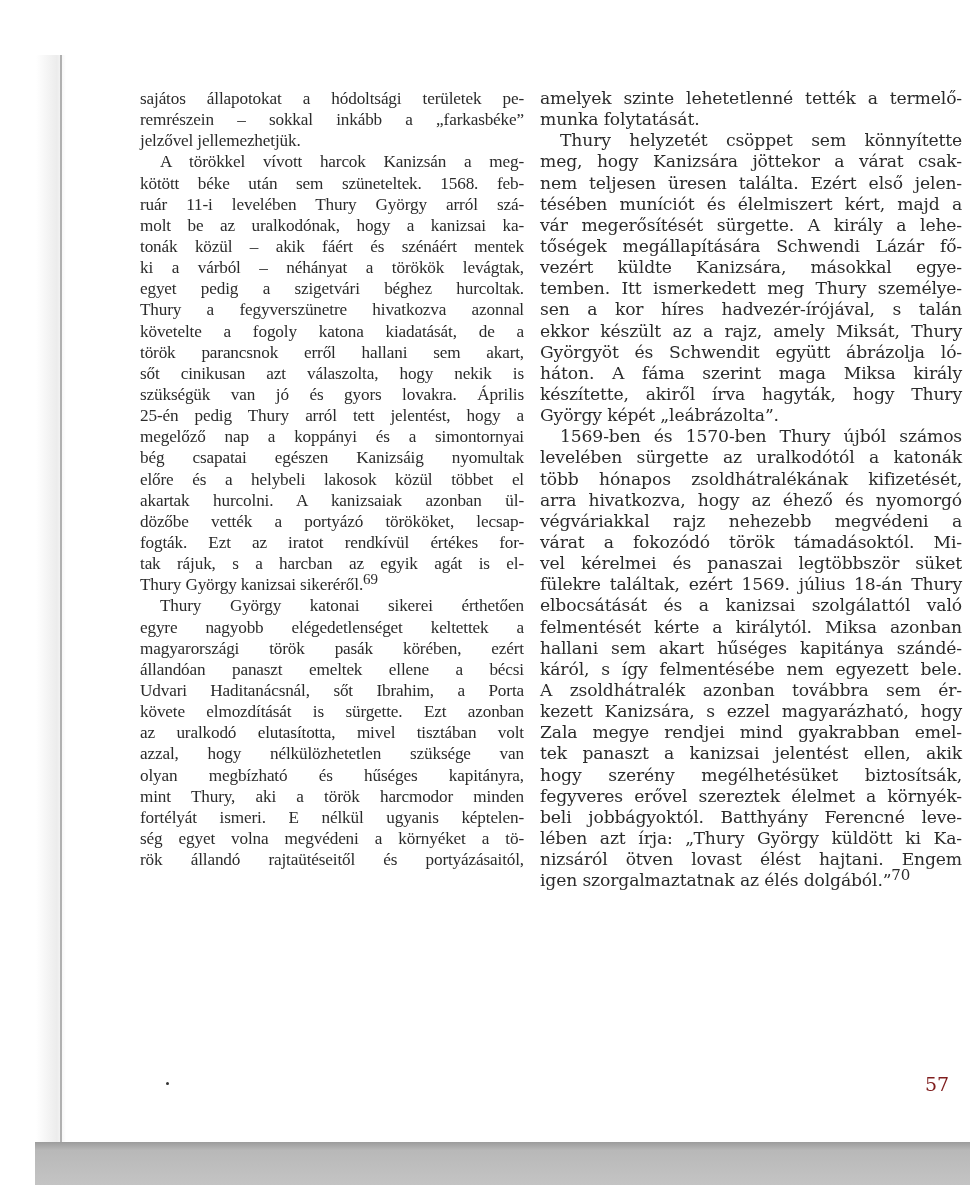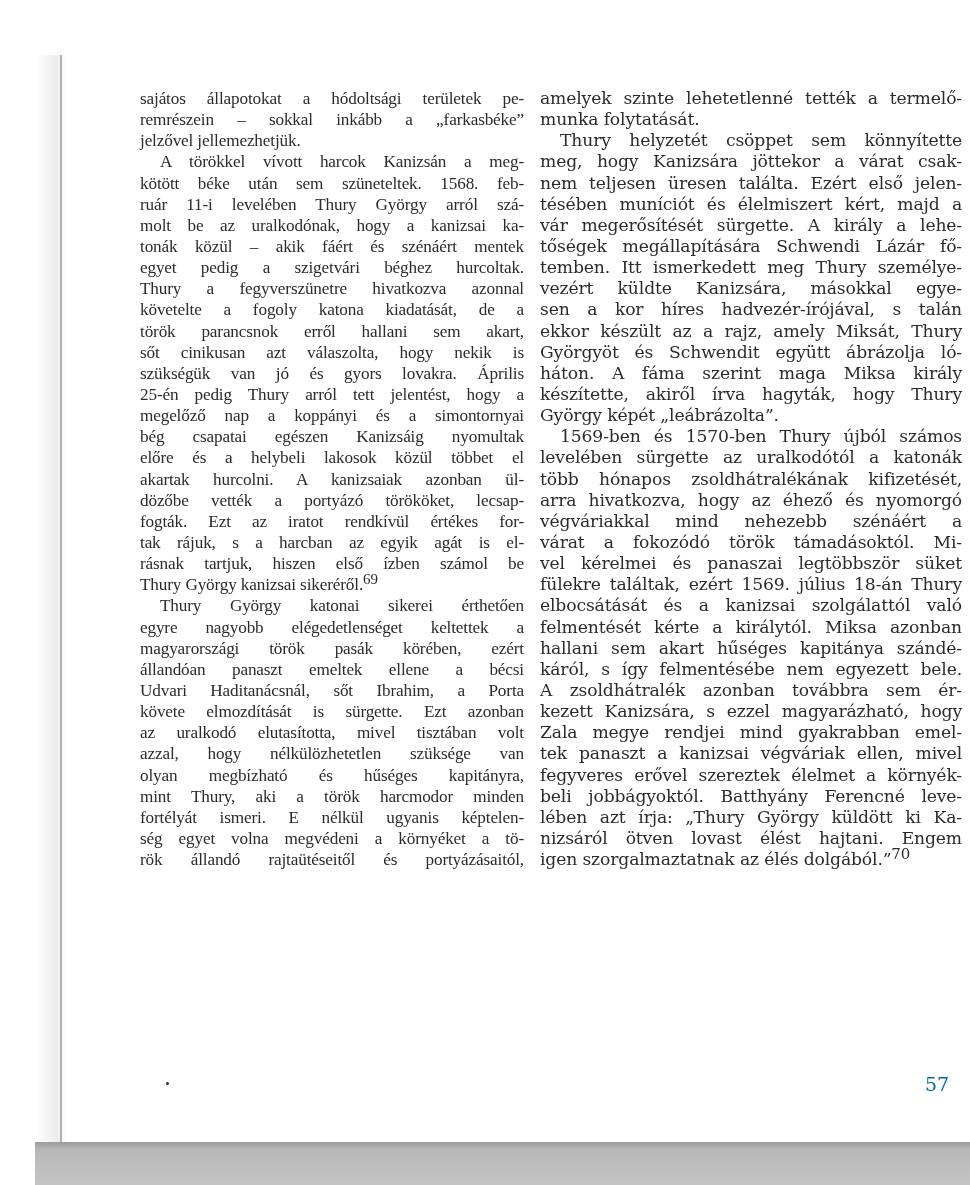--- a/index.html
+++ b/index.html
@@ -26,21 +26,21 @@
   .col-right { left: 540px; width: 422px; }
   .line {
     display: block; white-space: nowrap; text-align: justify;
     text-align-last: justify; height: 21.15px;
   }
   .line.last { text-align-last: left; }
   .line.indent { padding-left: 20px; }
   sup.fn { font-size: 15px; vertical-align: 6px; line-height: 0; }
   .page-number {
     position: absolute; left: 925px; top: 1073px;
-    font-size: 19px; color: #0369a1;
+    font-size: 19px; color: #7f1d1d;
   }
   .speck {
     position: absolute; left: 166px; top: 1082px; width: 3px; height: 3px;
     border-radius: 50%; background: #333;
   }
   .bottom-band {
     position: absolute; left: 35px; right: 0; top: 1142px; bottom: 0;
     background: linear-gradient(to bottom, #9c9c9c 0px, #b8b8b8 8px, #c4c4c4 100%);
   }
 </style>
@@ -52,35 +52,35 @@
 
 <div class="column col-left" id="col-left">
     <span class="line"><span>sajátos állapotokat a hódoltsági területek pe-</span></span>
     <span class="line"><span>remrészein – sokkal inkább a „farkasbéke”</span></span>
     <span class="line last"><span>jelzővel jellemezhetjük.</span></span>
     <span class="line indent"><span>A törökkel vívott harcok Kanizsán a meg-</span></span>
     <span class="line"><span>kötött béke után sem szüneteltek. 1568. feb-</span></span>
     <span class="line"><span>ruár 11-i levelében Thury György arról szá-</span></span>
     <span class="line"><span>molt be az uralkodónak, hogy a kanizsai ka-</span></span>
     <span class="line"><span>tonák közül – akik fáért és szénáért mentek</span></span>
+    <span class="line"><span>ki a várból – néhányat a törökök levágtak,</span></span>
     <span class="line"><span>egyet pedig a szigetvári béghez hurcoltak.</span></span>
     <span class="line"><span>Thury a fegyverszünetre hivatkozva azonnal</span></span>
     <span class="line"><span>követelte a fogoly katona kiadatását, de a</span></span>
     <span class="line"><span>török parancsnok erről hallani sem akart,</span></span>
     <span class="line"><span>sőt cinikusan azt válaszolta, hogy nekik is</span></span>
     <span class="line"><span>szükségük van jó és gyors lovakra. Április</span></span>
     <span class="line"><span>25-én pedig Thury arról tett jelentést, hogy a</span></span>
     <span class="line"><span>megelőző nap a koppányi és a simontornyai</span></span>
     <span class="line"><span>bég csapatai egészen Kanizsáig nyomultak</span></span>
     <span class="line"><span>előre és a helybeli lakosok közül többet el</span></span>
     <span class="line"><span>akartak hurcolni. A kanizsaiak azonban ül-</span></span>
     <span class="line"><span>dözőbe vették a portyázó törököket, lecsap-</span></span>
     <span class="line"><span>fogták. Ezt az iratot rendkívül értékes for-</span></span>
     <span class="line"><span>tak rájuk, s a harcban az egyik agát is el-</span></span>
-    <span class="line"><span>rásnak tartjuk, hiszen első ízben számol be</span></span>
     <span class="line last"><span>Thury György kanizsai sikeréről.</span><sup class="fn">69</sup></span>
     <span class="line indent"><span>Thury György katonai sikerei érthetően</span></span>
     <span class="line"><span>egyre nagyobb elégedetlenséget keltettek a</span></span>
     <span class="line"><span>magyarországi török pasák körében, ezért</span></span>
     <span class="line"><span>állandóan panaszt emeltek ellene a bécsi</span></span>
     <span class="line"><span>Udvari Haditanácsnál, sőt Ibrahim, a Porta</span></span>
     <span class="line"><span>követe elmozdítását is sürgette. Ezt azonban</span></span>
     <span class="line"><span>az uralkodó elutasította, mivel tisztában volt</span></span>
     <span class="line"><span>azzal, hogy nélkülözhetetlen szüksége van</span></span>
     <span class="line"><span>olyan megbízható és hűséges kapitányra,</span></span>
@@ -91,44 +91,45 @@
   </div>
 <div class="column col-right" id="col-right">
     <span class="line"><span>amelyek szinte lehetetlenné tették a termelő-</span></span>
     <span class="line last"><span>munka folytatását.</span></span>
     <span class="line indent"><span>Thury helyzetét csöppet sem könnyítette</span></span>
     <span class="line"><span>meg, hogy Kanizsára jöttekor a várat csak-</span></span>
     <span class="line"><span>nem teljesen üresen találta. Ezért első jelen-</span></span>
     <span class="line"><span>tésében muníciót és élelmiszert kért, majd a</span></span>
     <span class="line"><span>vár megerősítését sürgette. A király a lehe-</span></span>
     <span class="line"><span>tőségek megállapítására Schwendi Lázár fő-</span></span>
+    <span class="line"><span>vezért küldte Kanizsára, másokkal egye-</span></span>
     <span class="line"><span>temben. Itt ismerkedett meg Thury személye-</span></span>
-    <span class="line"><span>vezért küldte Kanizsára, másokkal egye-</span></span>
     <span class="line"><span>sen a kor híres hadvezér-írójával, s talán</span></span>
     <span class="line"><span>ekkor készült az a rajz, amely Miksát, Thury</span></span>
     <span class="line"><span>Györgyöt és Schwendit együtt ábrázolja ló-</span></span>
     <span class="line"><span>háton. A fáma szerint maga Miksa király</span></span>
     <span class="line"><span>készítette, akiről írva hagyták, hogy Thury</span></span>
     <span class="line last"><span>György képét „leábrázolta”.</span></span>
     <span class="line indent"><span>1569-ben és 1570-ben Thury újból számos</span></span>
     <span class="line"><span>levelében sürgette az uralkodótól a katonák</span></span>
     <span class="line"><span>több hónapos zsoldhátralékának kifizetését,</span></span>
     <span class="line"><span>arra hivatkozva, hogy az éhező és nyomorgó</span></span>
-    <span class="line"><span>végváriakkal mind nehezebb szénáért a</span></span>
+    <span class="line"><span>végváriakkal rajz nehezebb megvédeni a</span></span>
     <span class="line"><span>várat a fokozódó török támadásoktól. Mi-</span></span>
     <span class="line"><span>vel kérelmei és panaszai legtöbbször süket</span></span>
     <span class="line"><span>fülekre találtak, ezért 1569. július 18-án Thury</span></span>
     <span class="line"><span>elbocsátását és a kanizsai szolgálattól való</span></span>
     <span class="line"><span>felmentését kérte a királytól. Miksa azonban</span></span>
     <span class="line"><span>hallani sem akart hűséges kapitánya szándé-</span></span>
     <span class="line"><span>káról, s így felmentésébe nem egyezett bele.</span></span>
     <span class="line"><span>A zsoldhátralék azonban továbbra sem ér-</span></span>
     <span class="line"><span>kezett Kanizsára, s ezzel magyarázható, hogy</span></span>
     <span class="line"><span>Zala megye rendjei mind gyakrabban emel-</span></span>
-    <span class="line"><span>tek panaszt a kanizsai végváriak ellen, mivel</span></span>
+    <span class="line"><span>tek panaszt a kanizsai jelentést ellen, akik</span></span>
+    <span class="line"><span>hogy szerény megélhetésüket biztosítsák,</span></span>
     <span class="line"><span>fegyveres erővel szereztek élelmet a környék-</span></span>
     <span class="line"><span>beli jobbágyoktól. Batthyány Ferencné leve-</span></span>
     <span class="line"><span>lében azt írja: „Thury György küldött ki Ka-</span></span>
     <span class="line"><span>nizsáról ötven lovast élést hajtani. Engem</span></span>
     <span class="line last"><span>igen szorgalmaztatnak az élés dolgából.”</span><sup class="fn">70</sup></span>
   </div>
 
 <div class="speck"></div>
 <div class="page-number">57</div>
 <div class="bottom-band"></div>

